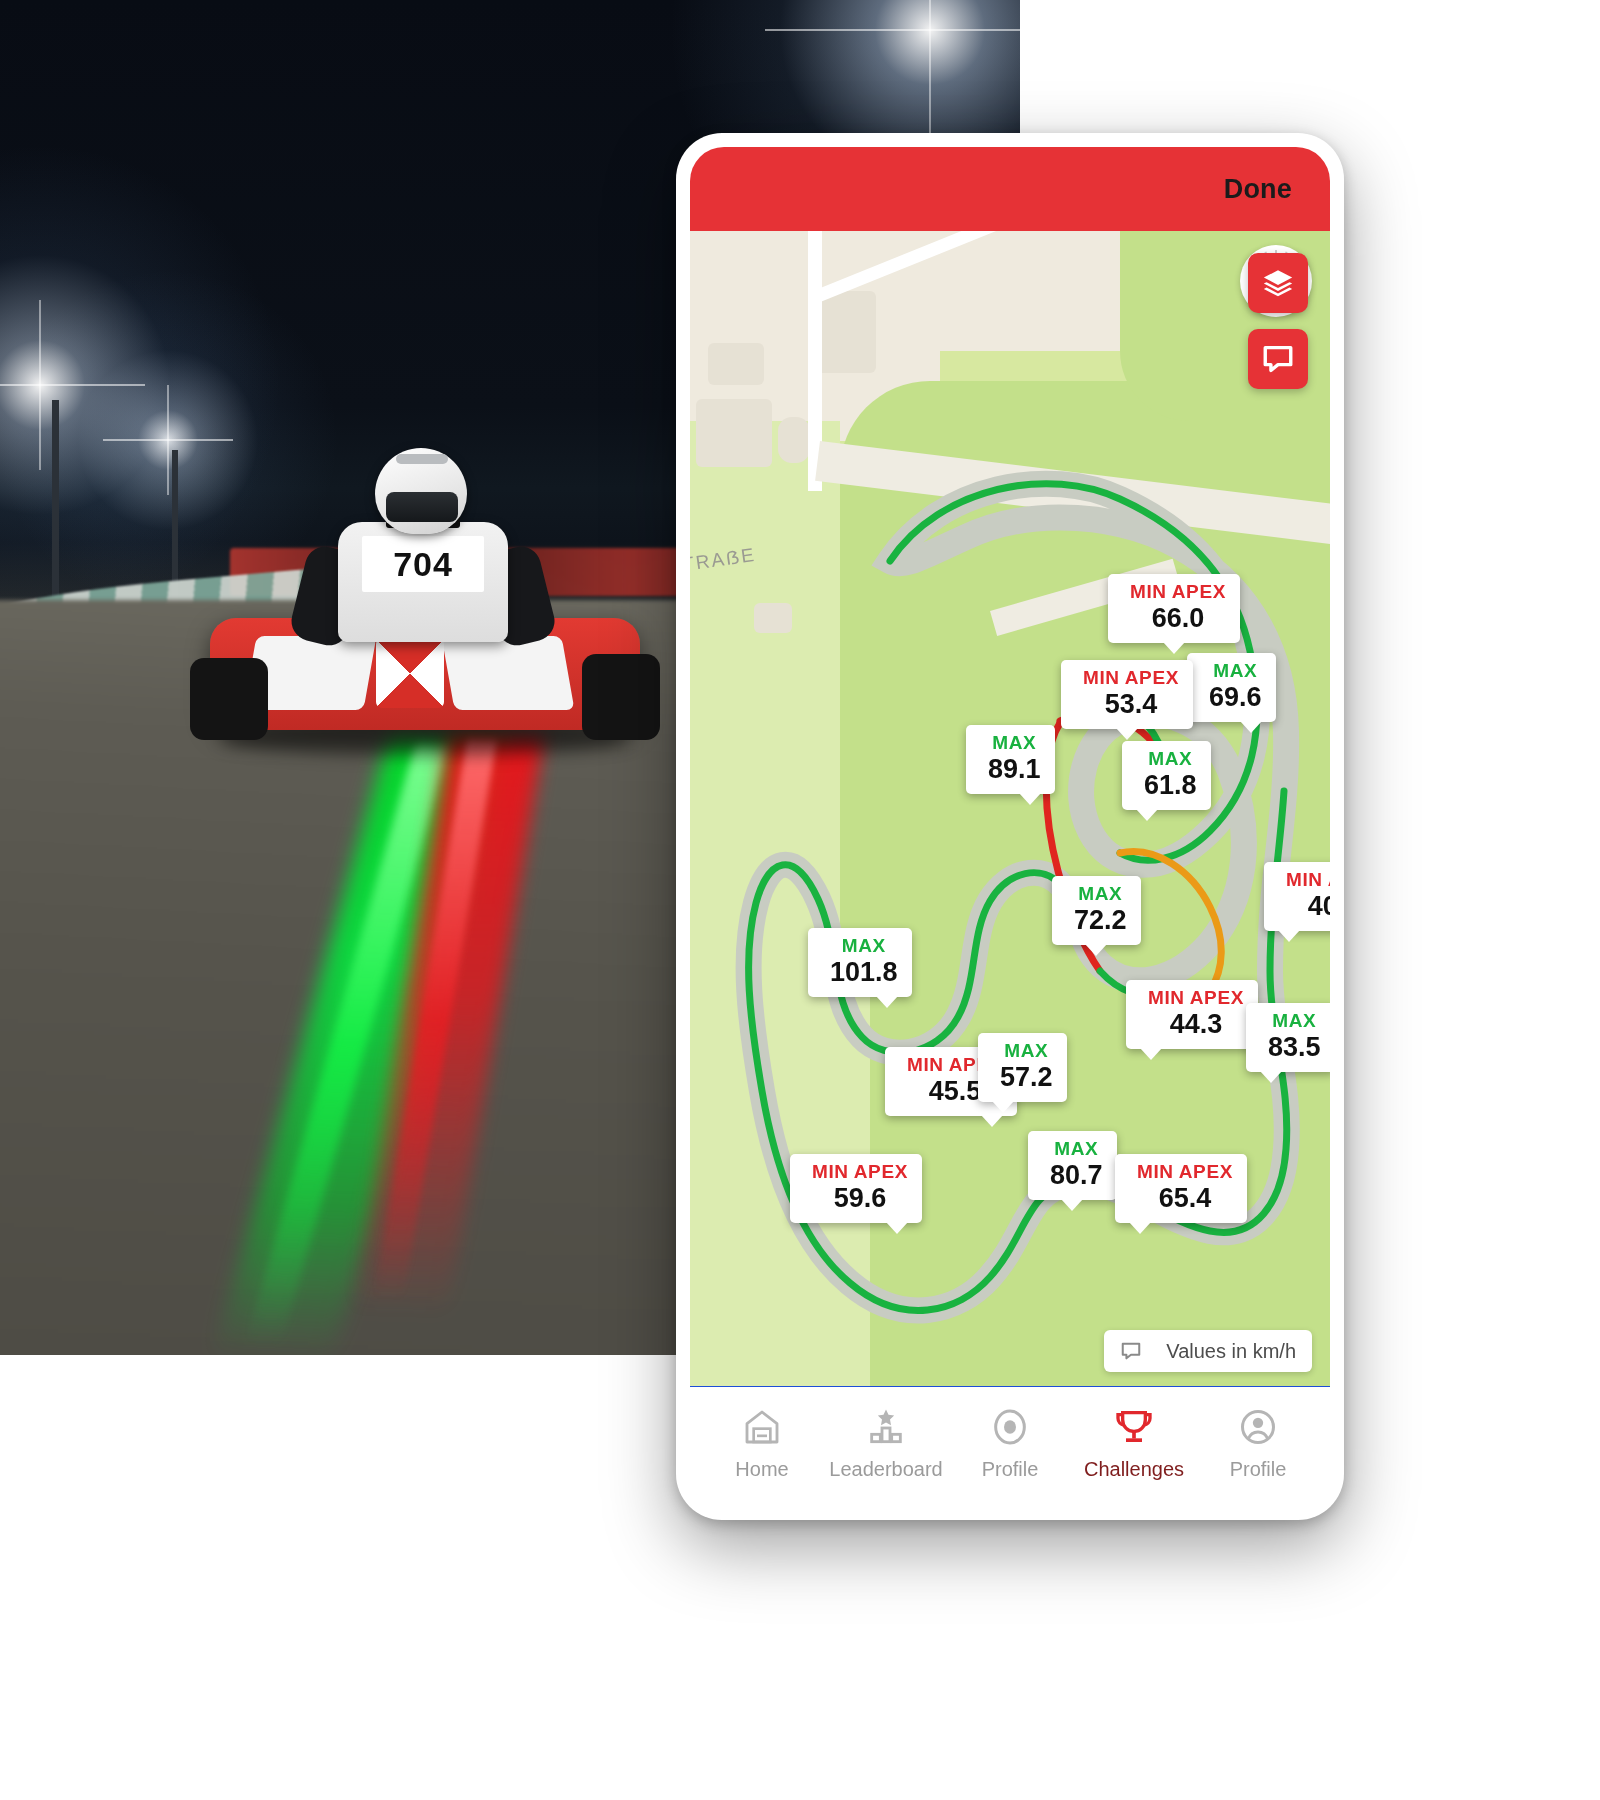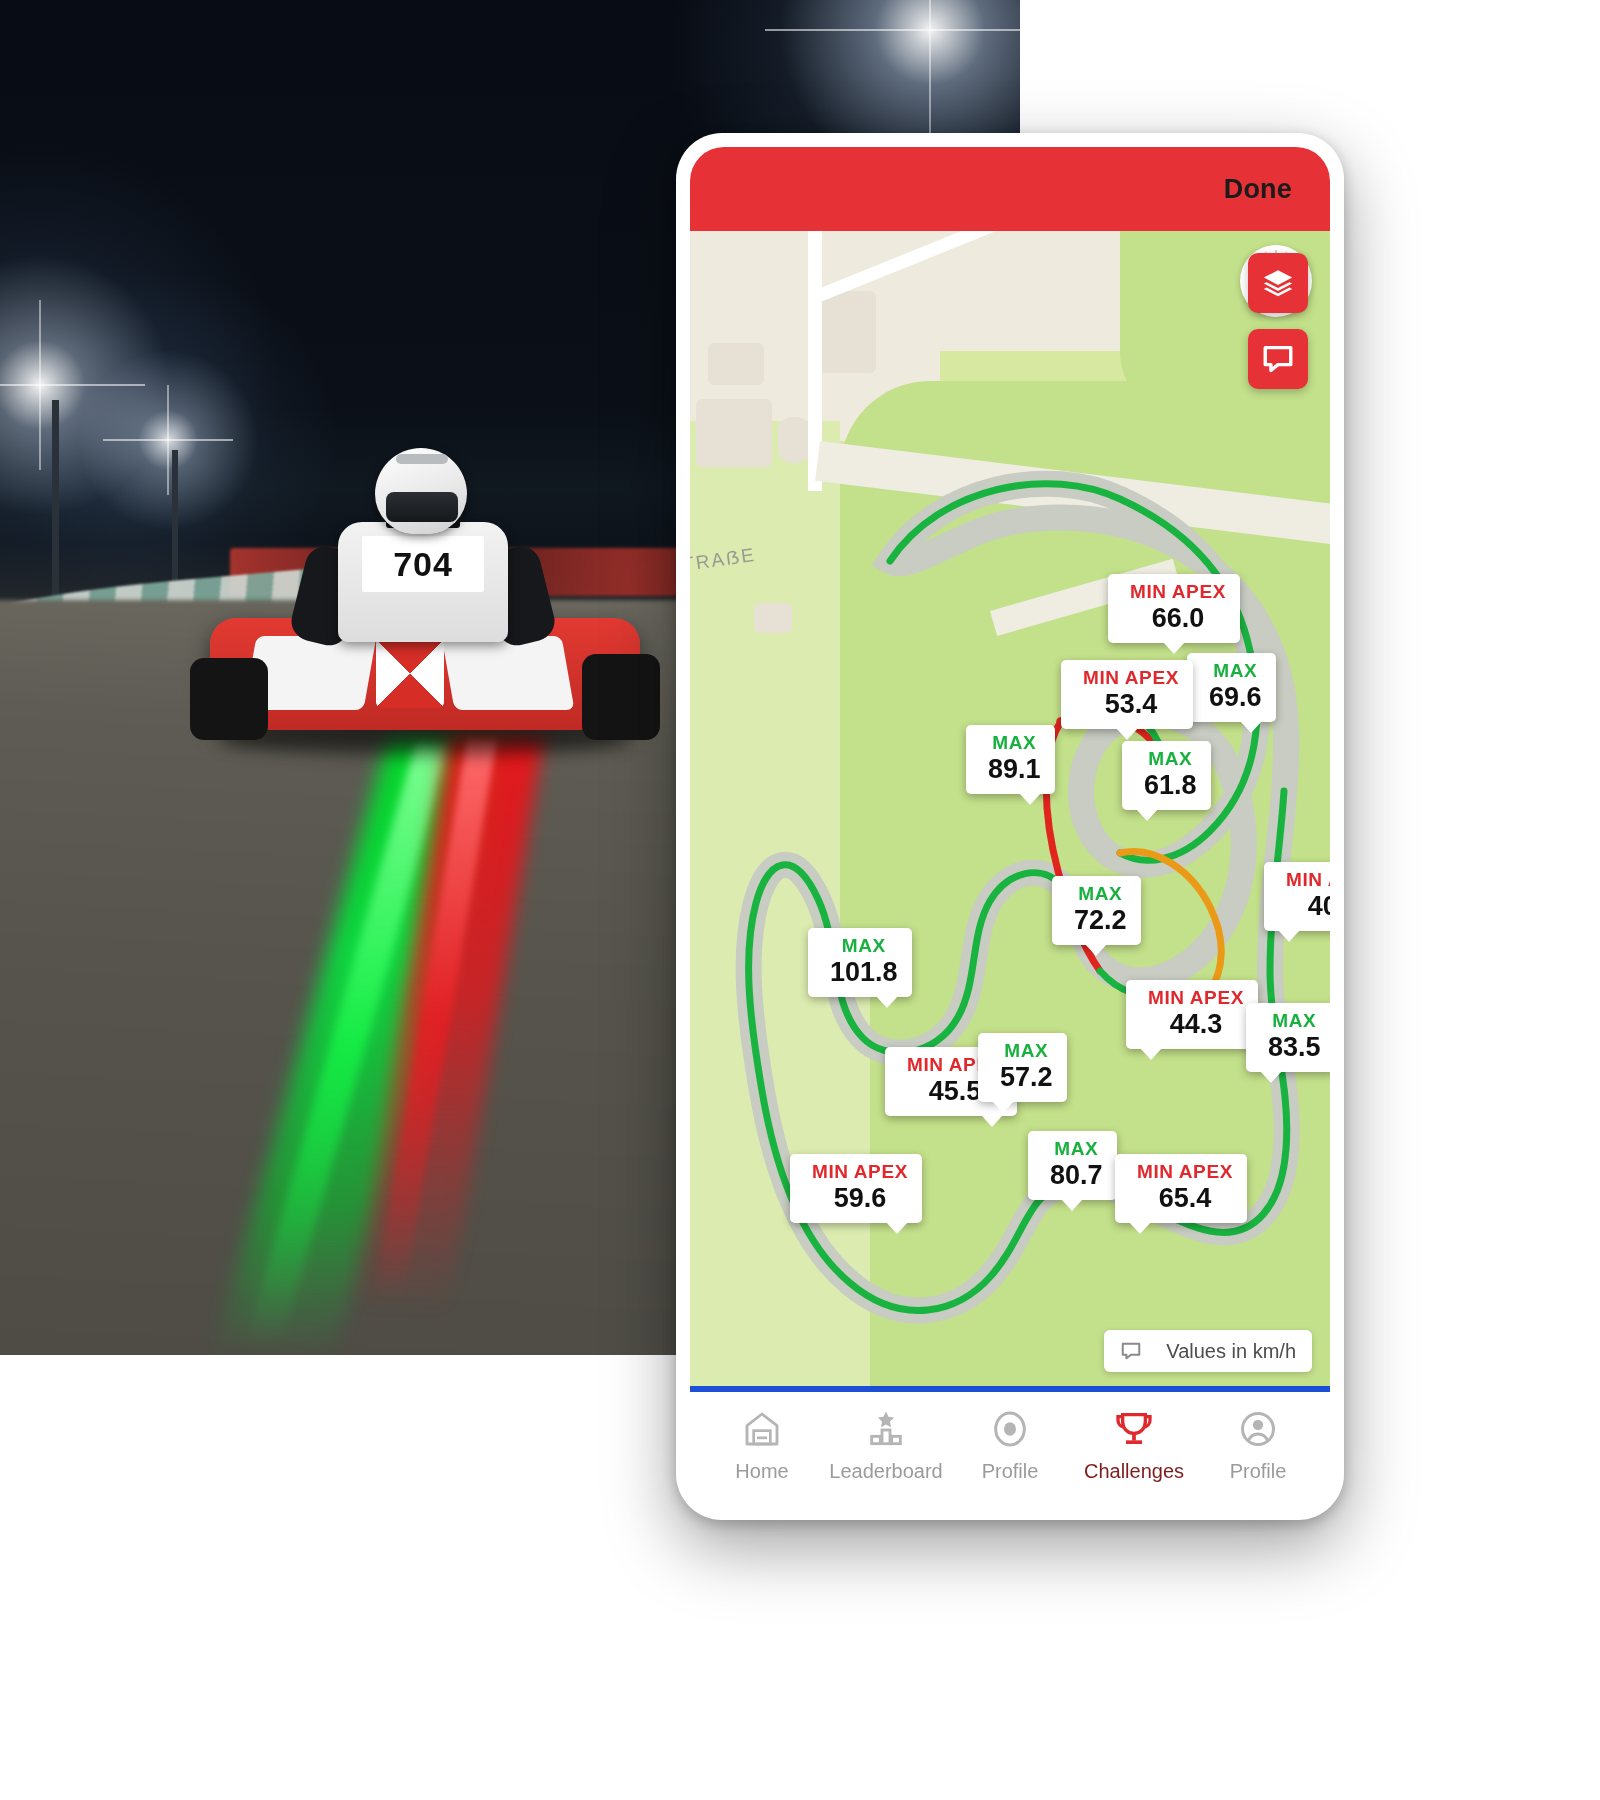--- a/index.html
+++ b/index.html
@@ -162,21 +162,21 @@
   .callout.min .ctitle{color:#e1282d;}
   .callout.max .ctitle{color:#18b13f;}
   .callout .tail{
     position:absolute;bottom:-11px;width:0;height:0;
     border-left:11px solid transparent;border-right:11px solid transparent;border-top:12px solid #ffffff;
   }
   .tail.tl{left:14px;} .tail.tc{left:50%;margin-left:-11px;} .tail.tr{right:14px;}
 
   
   #bottom-nav{
-    flex:0 0 120px;height:120px;background:#ffffff;border-top:6px solid #1d4ed8;
+    flex:0 0 120px;height:120px;background:#ffffff;border-top:1px solid #1d4ed8;
     display:flex;align-items:center;justify-content:space-around;padding:0 10px 8px 10px;
   }
   .nav-item{display:flex;flex-direction:column;align-items:center;gap:9px;cursor:pointer;width:118px;}
   .nav-label{font-size:20px;color:#9b9b9b;font-family:"Liberation Sans",sans-serif;}
   .nav-item.active .nav-label{color:#7f1d1d;}
   .nav-icon{width:44px;height:44px;display:flex;align-items:center;justify-content:center;}
 </style>
 </head>
 <body>
 

